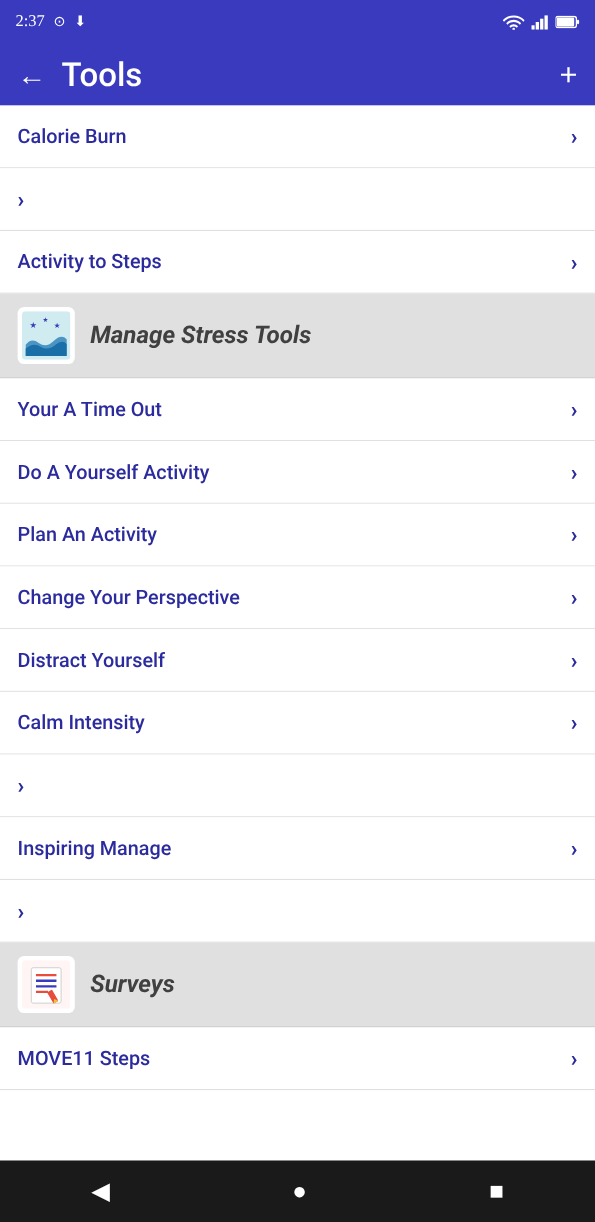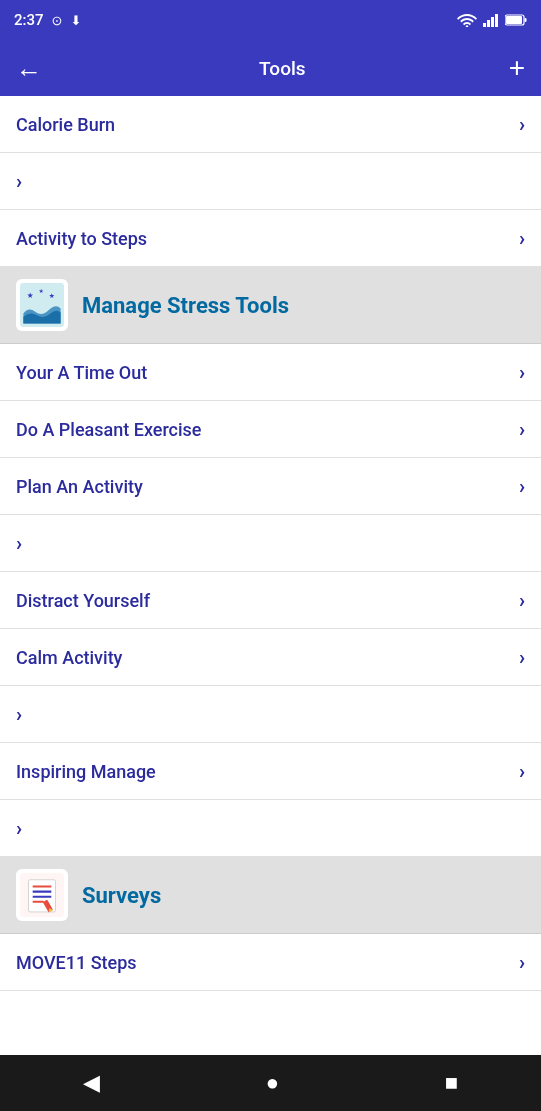--- a/index.html
+++ b/index.html
@@ -23,20 +23,21 @@
       justify-content: space-between;
       padding: 0 14px;
       font-size: 15px;
       font-weight: 500;
       flex-shrink: 0;
     }
     .status-bar-left {
       display: flex;
       align-items: center;
       gap: 8px;
+      font-family: Liberation Serif, serif;
     }
     .status-bar-right {
       display: flex;
       align-items: center;
       gap: 6px;
     }
     .status-icon {
       color: white;
       font-size: 13px;
     }
@@ -55,24 +56,23 @@
       color: white;
       font-size: 26px;
       cursor: pointer;
       margin-right: 14px;
       background: none;
       border: none;
       line-height: 1;
     }
     .top-bar-title {
       color: white;
-      font-size: 19px;
+      font-size: 30px;
       font-weight: 500;
       flex: 1;
-      text-align: center;
     }
     .add-btn {
       color: white;
       font-size: 28px;
       background: none;
       border: none;
       cursor: pointer;
       line-height: 1;
     }
 
@@ -121,23 +121,24 @@
       margin-right: 14px;
       flex-shrink: 0;
       display: flex;
       align-items: center;
       justify-content: center;
       background: white;
       border-radius: 6px;
       overflow: hidden;
     }
     .section-header-text {
-      color: #0369a1;
+      color: #404040;
       font-size: 22px;
       font-weight: 700;
+      font-style: italic;
     }
 
     
     .bottom-nav {
       background: #1a1a1a;
       height: 56px;
       display: flex;
       align-items: center;
       justify-content: space-around;
       flex-shrink: 0;
@@ -227,36 +228,37 @@
           <text x="34" y="18" font-size="8" fill="#3a3abf">★</text>
         </svg>
       </div>
       <span class="section-header-text">Manage Stress Tools</span>
     </div>
     <div class="list-item">
       <span class="list-item-text">Your A Time Out</span>
       <span class="chevron">›</span>
     </div>
     <div class="list-item">
-      <span class="list-item-text">Do A Pleasant Exercise</span>
+      <span class="list-item-text">Do A Yourself Activity</span>
       <span class="chevron">›</span>
     </div>
     <div class="list-item">
       <span class="list-item-text">Plan An Activity</span>
       <span class="chevron">›</span>
     </div>
     <div class="list-item">
+      <span class="list-item-text">Change Your Perspective</span>
       <span class="chevron">›</span>
     </div>
     <div class="list-item">
       <span class="list-item-text">Distract Yourself</span>
       <span class="chevron">›</span>
     </div>
     <div class="list-item">
-      <span class="list-item-text">Calm Activity</span>
+      <span class="list-item-text">Calm Intensity</span>
       <span class="chevron">›</span>
     </div>
     <div class="list-item">
       <span class="chevron">›</span>
     </div>
     <div class="list-item">
       <span class="list-item-text">Inspiring Manage</span>
       <span class="chevron">›</span>
     </div>
     <div class="list-item">

